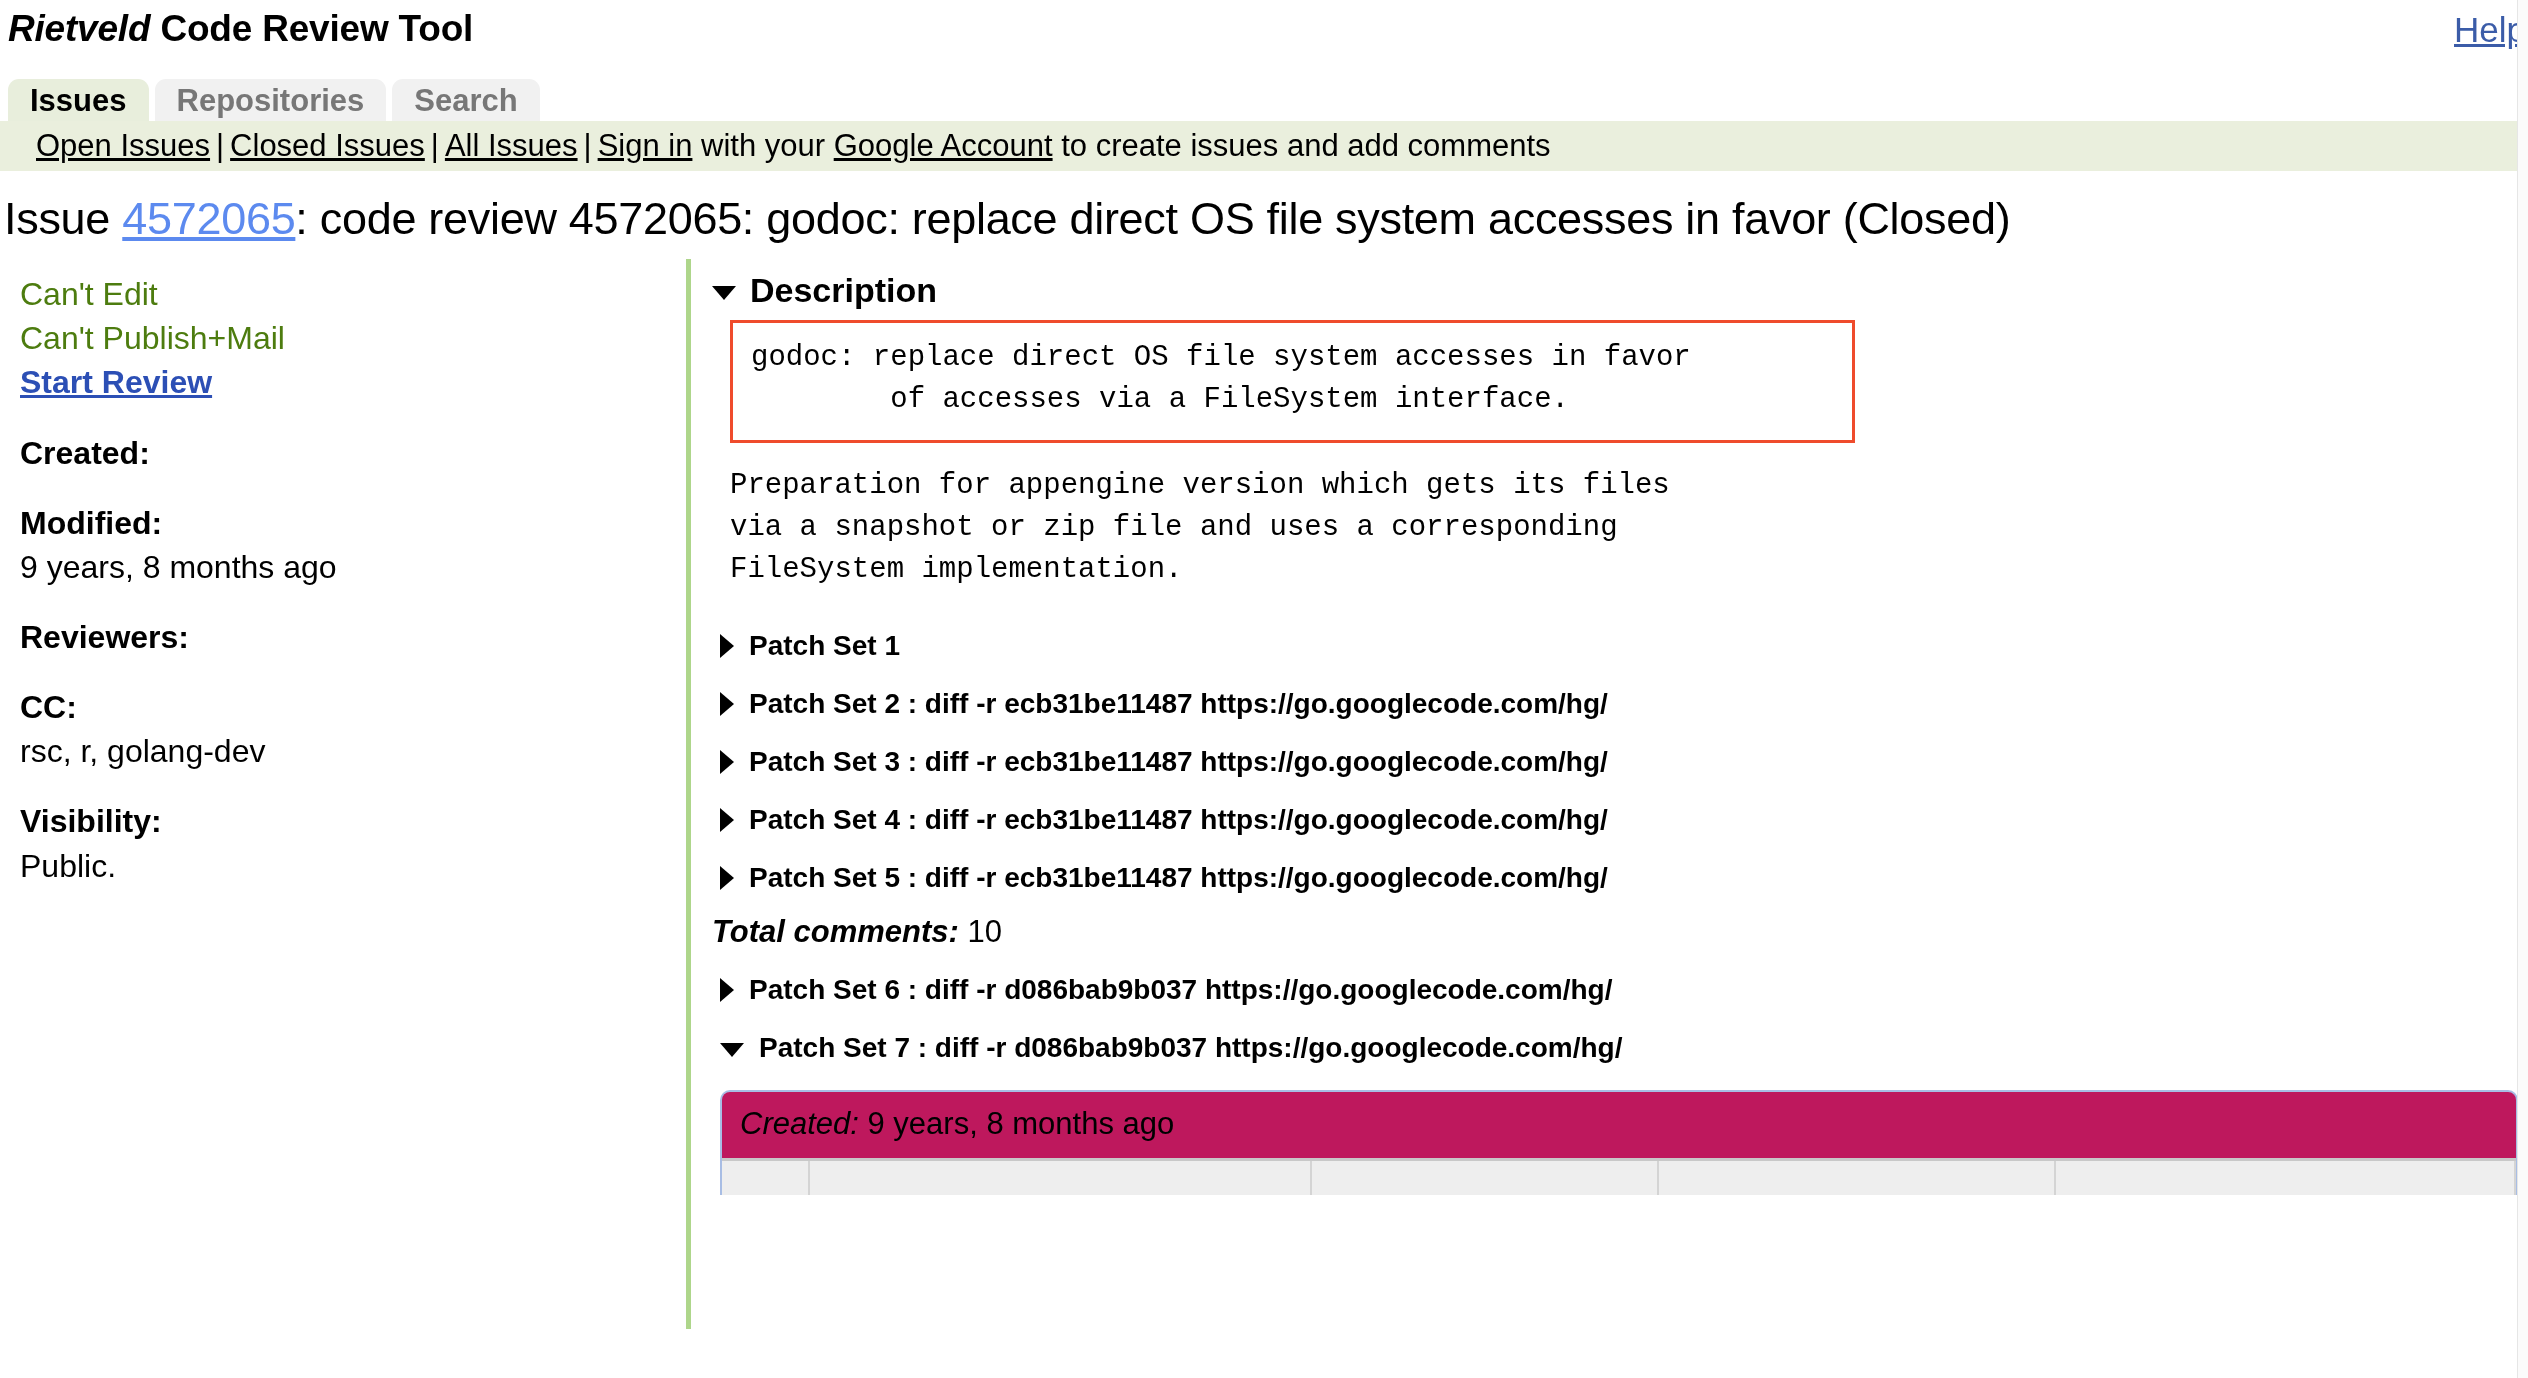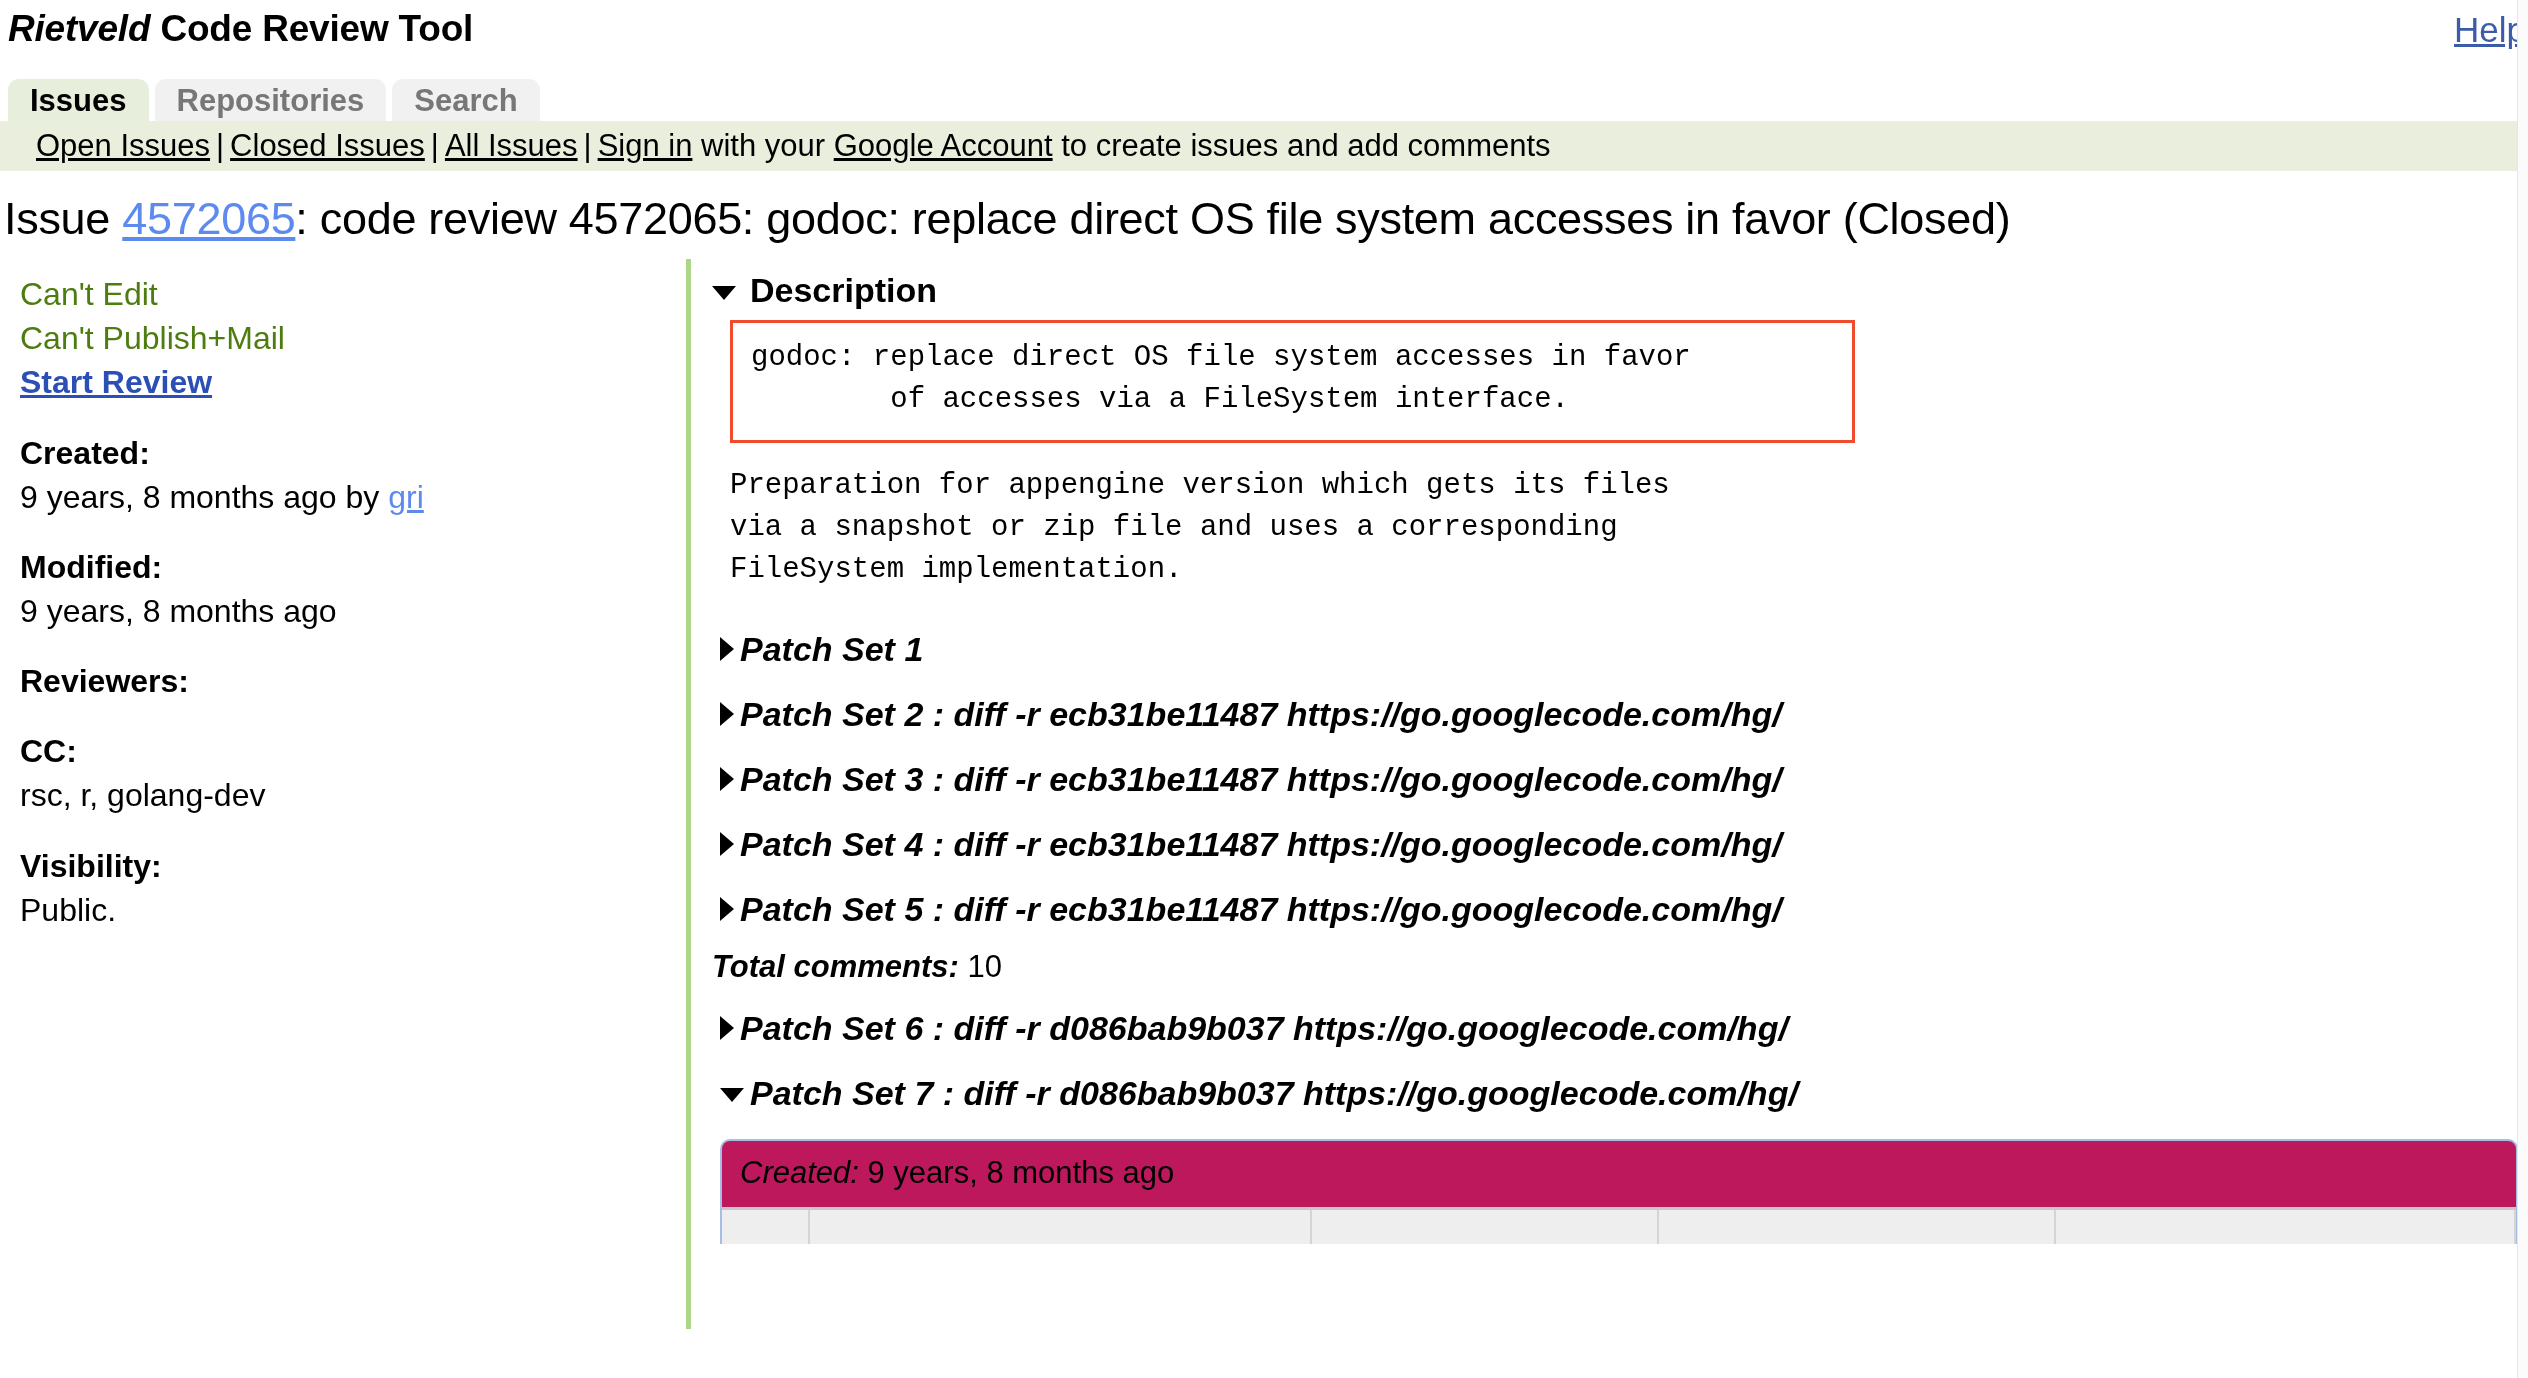--- a/index.html
+++ b/index.html
@@ -214,28 +214,27 @@
     line-height: 1.46;
     white-space: pre;
   }
 
   .patchset-list {
     margin-top: 38px;
   }
   .patchset-row {
     display: flex;
     align-items: center;
-    gap: 6px;
+    gap: 15px;
     margin-left: 8px;
     margin-bottom: 26px;
-    font-size: 34px;
-    font-weight: bold;
-    white-space: nowrap;
-    cursor: pointer;
-    font-style: italic;
+    font-size: 28px;
+    font-weight: bold;
+    white-space: nowrap;
+    cursor: pointer;
   }
   .total-comments {
     margin: -6px 0 24px 0;
     font-size: 31px;
     white-space: nowrap;
   }
   .total-comments .ital {
     font-style: italic;
     font-weight: bold;
   }
@@ -310,21 +309,20 @@
 
   <div class="green-divider"></div>
 
   <div class="leftcol">
     <div class="muted-action">Can't Edit</div>
     <div class="muted-action">Can't Publish+Mail</div>
     <a class="start-review">Start Review</a>
 
     <div class="meta-block">
       <div class="meta-label">Created:</div>
-      <div class="meta-value"><span>9 years, 8 months ago by </span><a>gri</a></div>
     </div>
 
     <div class="meta-block">
       <div class="meta-label">Modified:</div>
       <div class="meta-value">9 years, 8 months ago</div>
     </div>
 
     <div class="meta-block">
       <div class="meta-label">Reviewers:</div>
       <div class="meta-value"></div>

